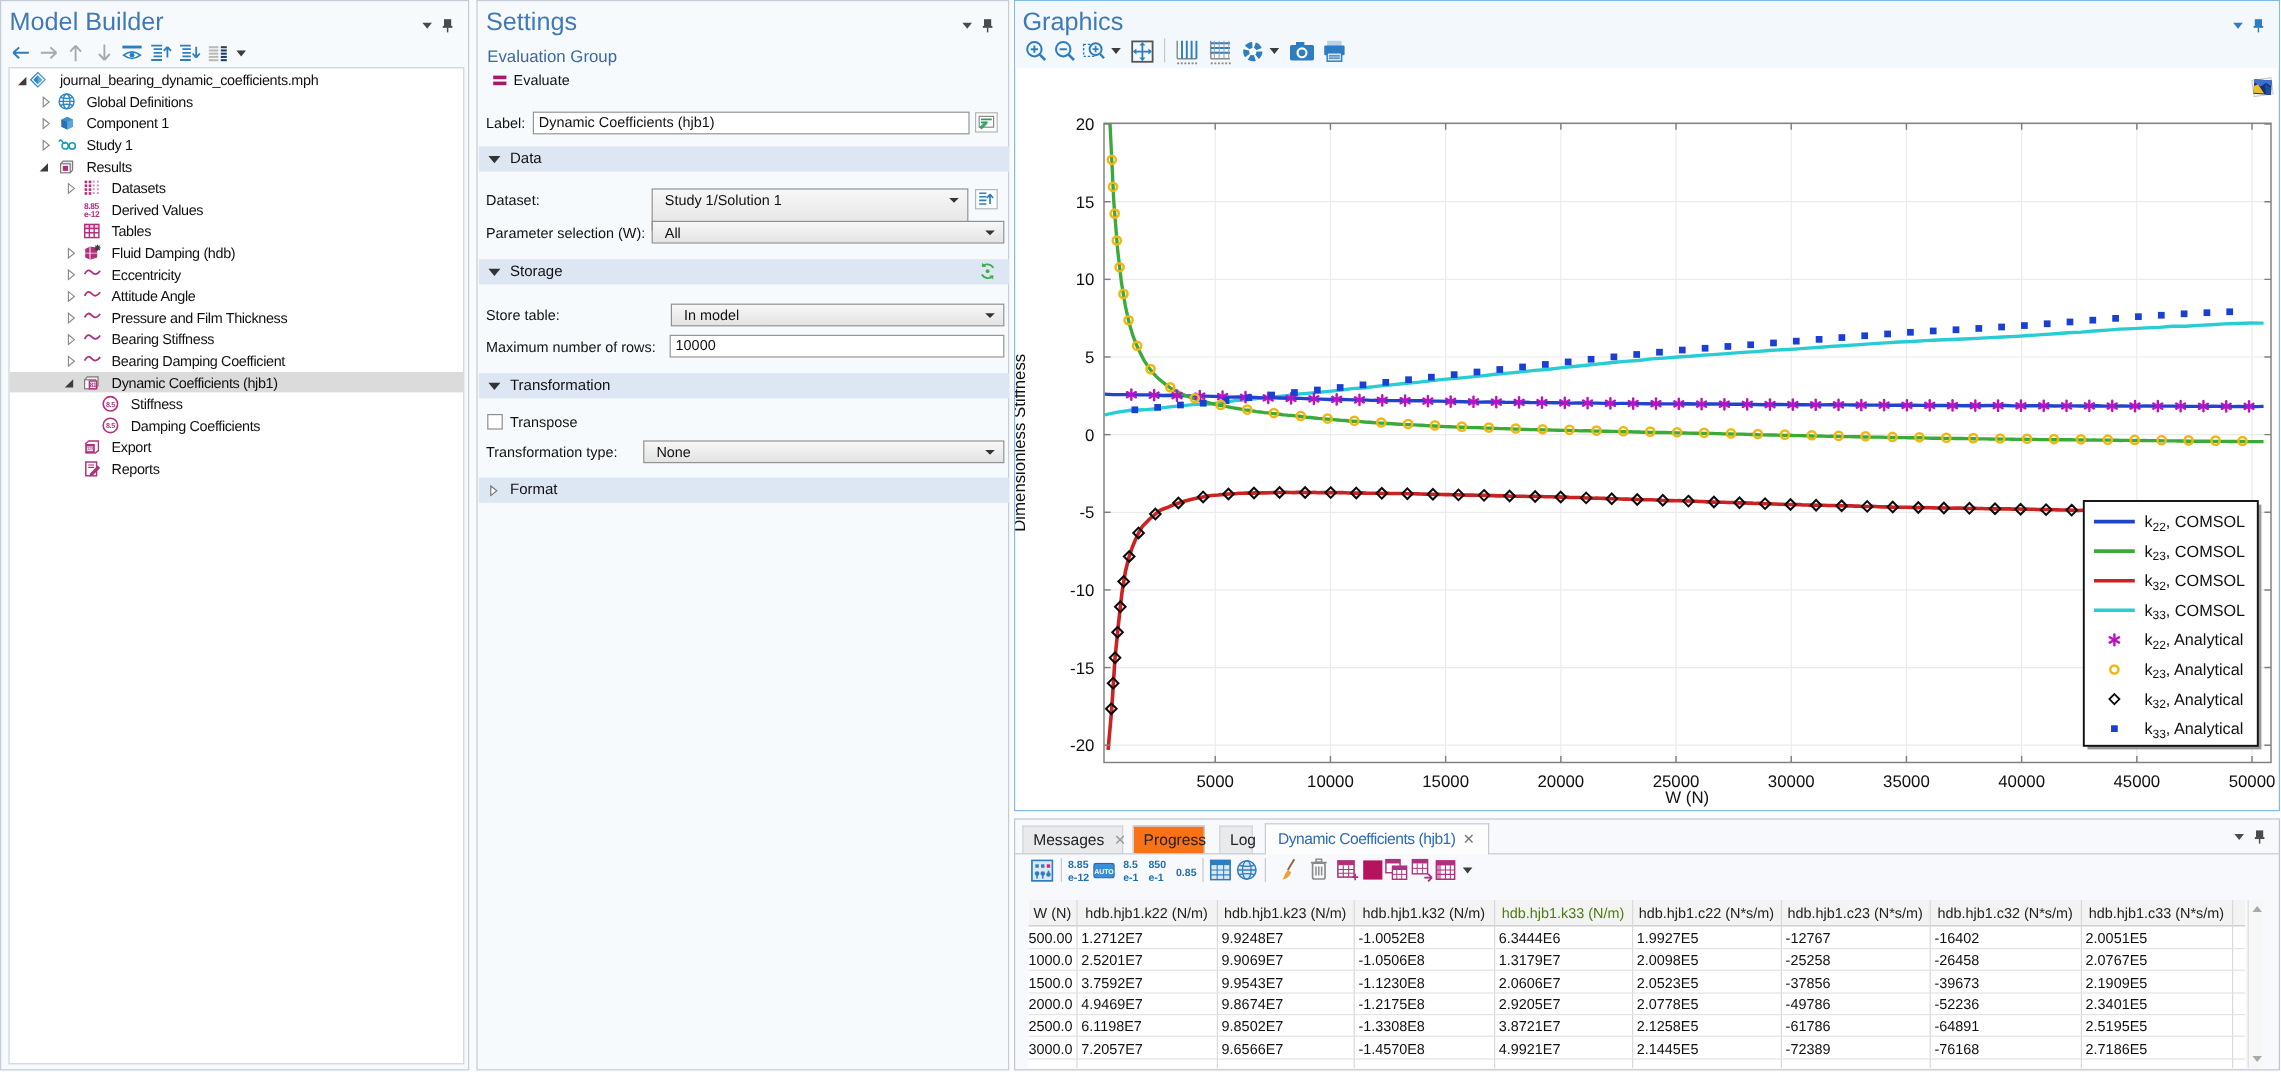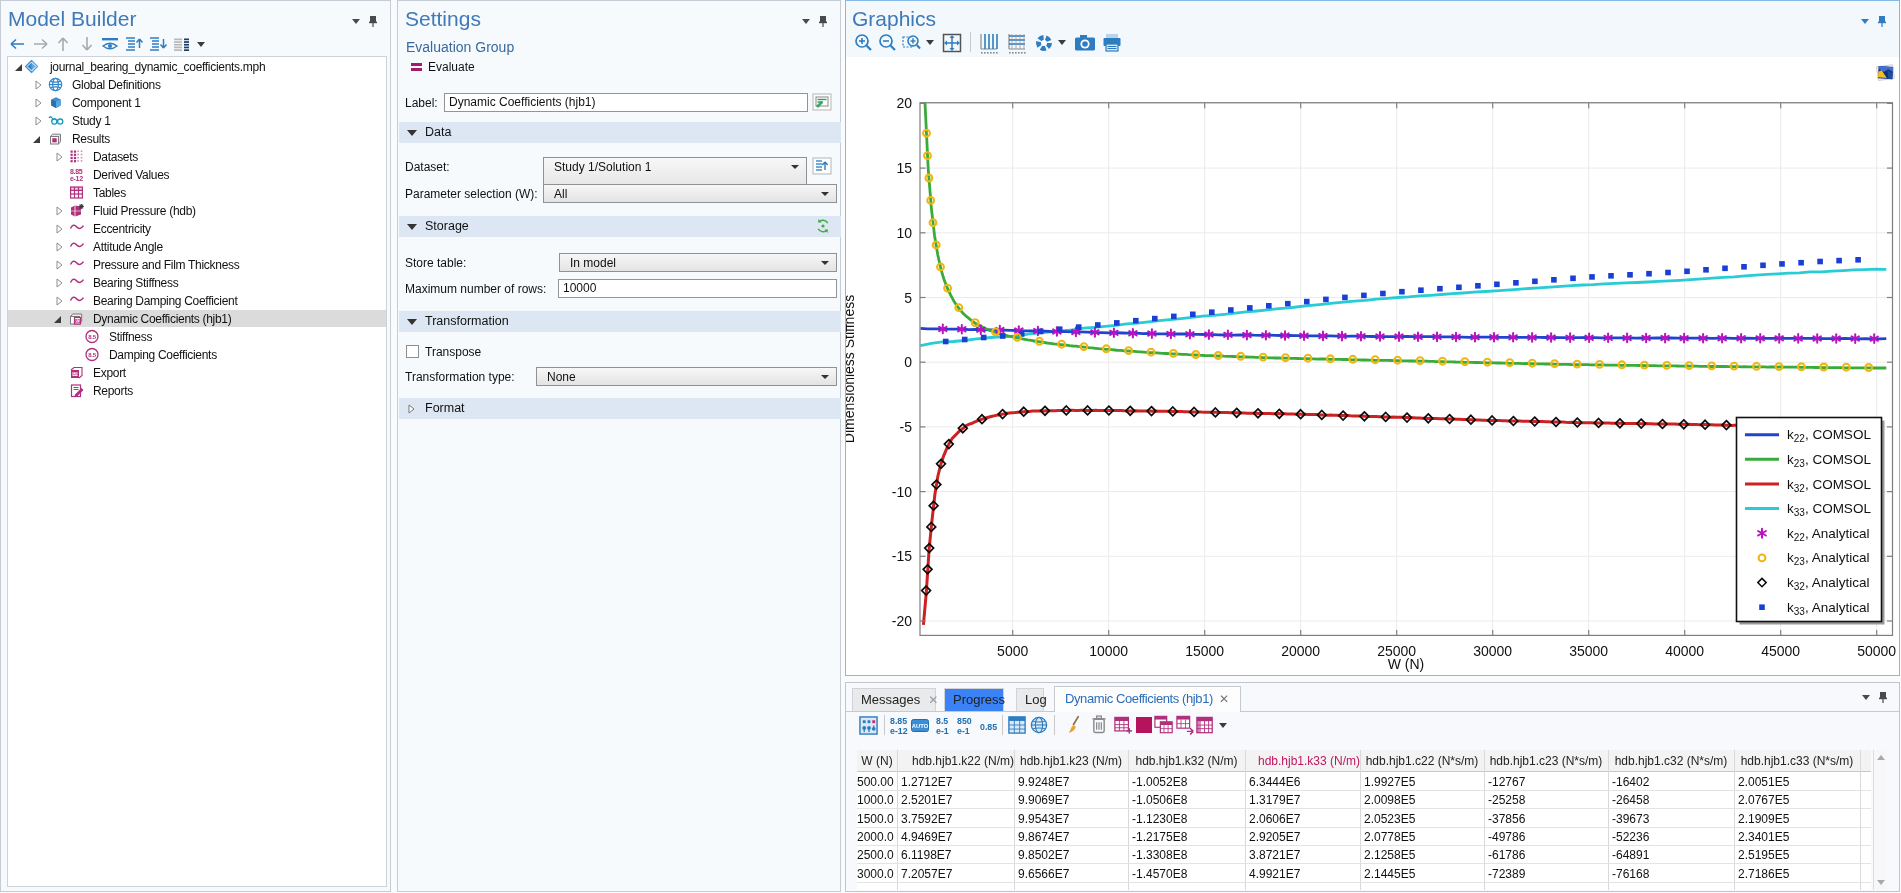--- a/index.html
+++ b/index.html
@@ -200,21 +200,21 @@
               <path d="M6 2.5 L6 13.5" stroke="#fff" stroke-width="0.8"></path>
               <path d="M2 8 h10" stroke="#fff" stroke-width="0.8" opacity="0.7"></path>
               <g stroke="#3a3a3a" stroke-width="1.1">
                 <line x1="12.3" y1="1" x2="12.3" y2="6"></line>
                 <line x1="9.8" y1="3.5" x2="14.8" y2="3.5"></line>
                 <line x1="10.5" y1="1.7" x2="14.1" y2="5.3"></line>
                 <line x1="10.5" y1="5.3" x2="14.1" y2="1.7"></line>
               </g>
             </g>
           </svg></span>
-        <span class="abs" style="left:85px;top:1px;white-space:nowrap">Fluid Pressure (hdb)</span>
+        <span class="abs" style="left:85px;top:1px;white-space:nowrap">Fluid Damping (hdb)</span>
       </div>
       <div class="tree-row" style="top:164px">
         <svg style="position:absolute;left:48px;top:3px" width="7" height="10" viewBox="0 0 7 10">
           <path d="M1 1 L6 5 L1 9 Z" fill="#fff" stroke="#8c8c8c" stroke-width="1"></path>
         </svg>
         <span class="abs" style="left:61px;top:0px"><svg width="16" height="12" viewBox="0 0 16 12" style="">
             <path d="M1.5 7.5 Q4.2 2.0 7.5 5.8 Q10.8 9.6 14.5 4.6" fill="none" stroke="#b0307c" stroke-width="1.5"></path>
           </svg></span>
         <span class="abs" style="left:85px;top:1px;white-space:nowrap">Eccentricity</span>
       </div>
@@ -906,21 +906,21 @@
       <circle cx="1761" cy="557.9" r="3.4" fill="none" stroke="#f0b712" stroke-width="2.1"></circle>
       <text x="1786" y="562.4" font-size="13.5" fill="#111">k<tspan font-size="10" dy="3">23</tspan><tspan dy="-3">, Analytical</tspan></text>
       <path d="M 1761 578.4 L 1765.2 582.6 L 1761 586.8 L 1756.8 582.6 Z" fill="none" stroke="#0c0c0c" stroke-width="1.5"></path>
       <text x="1786" y="587.1" font-size="13.5" fill="#111">k<tspan font-size="10" dy="3">32</tspan><tspan dy="-3">, Analytical</tspan></text>
       <rect x="1758.2" y="604.4" width="5.6" height="5.6" fill="#1a3fd4"></rect>
       <text x="1786" y="611.7" font-size="13.5" fill="#111">k<tspan font-size="10" dy="3">33</tspan><tspan dy="-3">, Analytical</tspan></text>
 </svg>
   </div>
 <div class="panel" style="left:845px;top:682px;width:1055px;height:210px;background:#f7f9fc;border-color:#c2c6cb">
     <div class="abs" style="left:6px;top:5px;width:84px;height:23px;background:#e9eaec;border:1px solid #d0d3d8;border-bottom:none;font-size:13px;padding:3px 0 0 8px;color:#222;white-space:nowrap">Messages<span style="color:#999;font-size:12px;margin-left:8px">✕</span></div>
-    <div class="abs" style="left:98px;top:5px;width:60px;height:23px;background:#3b82f6;border:1px solid #d0d3d8;border-bottom:none;font-size:13px;padding:3px 0 0 8px;color:#222;white-space:nowrap">Progress</div>
+    <div class="abs" style="left:98px;top:5px;width:60px;height:23px;background:#f97316;border:1px solid #d0d3d8;border-bottom:none;font-size:13px;padding:3px 0 0 8px;color:#222;white-space:nowrap">Progress</div>
     <div class="abs" style="left:170px;top:5px;width:28px;height:23px;background:#e9eaec;border:1px solid #d0d3d8;border-bottom:none;font-size:13px;padding:3px 0 0 8px;color:#222;white-space:nowrap">Log</div>
     <div class="abs" style="left:208px;top:3px;width:187px;height:26px;background:#fdfdfe;border:1px solid #c6cace;border-bottom:none;font-size:13px;padding:4px 0 0 10px;color:#2b6cb8;white-space:nowrap;letter-spacing:-0.4px">Dynamic Coefficients (hjb1)<span style="color:#777;font-size:12px;margin-left:6px">✕</span></div>
     <span class="abs" style="left:0;top:28px;width:208px;height:1px;background:#c6cace"></span>
     <span class="abs" style="left:394px;top:28px;width:659px;height:1px;background:#c6cace"></span>
     <span class="abs" style="left:1016px;top:12px;width:0;height:0;border-top:5px solid #4a4a4a;border-left:4.5px solid transparent;border-right:4.5px solid transparent"></span>
     <svg class="abs" style="left:1032px;top:8px" width="10" height="13" viewBox="0 0 10 13">
       <g fill="#4a4a4a">
         <rect x="2" y="1" width="6" height="6"></rect>
         <rect x="1" y="6.6" width="8" height="1.6"></rect>
         <rect x="4.4" y="8" width="1.2" height="4"></rect>
@@ -1037,27 +1037,27 @@
         <line x1="14" y1="5" x2="14" y2="18"></line>
         <line x1="1" y1="9.5" x2="18" y2="9.5"></line>
         <line x1="1" y1="13.5" x2="18" y2="13.5"></line>
       </g>
     </svg>
     <span class="abs" style="left:373px;top:40px;width:0;height:0;border-top:5px solid #3c3c3c;border-left:4.5px solid transparent;border-right:4.5px solid transparent"></span>
     <div class="abs" style="left:11px;top:67px;width:1014px;height:140px;background:#fff;overflow:hidden">
       <div class="abs" style="left:0;top:0;width:1014px;height:22px;background:#f3f3f3;border-bottom:1px solid #c8c8c8"></div>
       <span class="abs" style="left:0px;top:4px;width:40px;text-align:center;font-size:12px;color:#222">W (N)</span>
       <span class="abs" style="left:40px;top:0;width:1px;height:140px;background:#d9d9d9"></span>
-      <span class="abs" style="left:40px;top:4px;width:117px;text-align:right;font-size:12px;color:#222">hdb.hjb1.k22 (N/m)</span>
+      <span class="abs" style="left:40px;top:4px;width:117px;text-align:center;font-size:12px;color:#222">hdb.hjb1.k22 (N/m)</span>
       <span class="abs" style="left:157px;top:0;width:1px;height:140px;background:#d9d9d9"></span>
       <span class="abs" style="left:157px;top:4px;width:114px;text-align:center;font-size:12px;color:#222">hdb.hjb1.k23 (N/m)</span>
       <span class="abs" style="left:271px;top:0;width:1px;height:140px;background:#d9d9d9"></span>
       <span class="abs" style="left:271px;top:4px;width:117px;text-align:center;font-size:12px;color:#222">hdb.hjb1.k32 (N/m)</span>
       <span class="abs" style="left:388px;top:0;width:1px;height:140px;background:#d9d9d9"></span>
-      <span class="abs" style="left:388px;top:4px;width:115px;text-align:right;font-size:12px;color:#be185d">hdb.hjb1.k33 (N/m)</span>
+      <span class="abs" style="left:388px;top:4px;width:115px;text-align:center;font-size:12px;color:#4d7c0f">hdb.hjb1.k33 (N/m)</span>
       <span class="abs" style="left:503px;top:0;width:1px;height:140px;background:#d9d9d9"></span>
       <span class="abs" style="left:503px;top:4px;width:124px;text-align:center;font-size:12px;color:#222">hdb.hjb1.c22 (N*s/m)</span>
       <span class="abs" style="left:627px;top:0;width:1px;height:140px;background:#d9d9d9"></span>
       <span class="abs" style="left:627px;top:4px;width:124px;text-align:center;font-size:12px;color:#222">hdb.hjb1.c23 (N*s/m)</span>
       <span class="abs" style="left:751px;top:0;width:1px;height:140px;background:#d9d9d9"></span>
       <span class="abs" style="left:751px;top:4px;width:126px;text-align:center;font-size:12px;color:#222">hdb.hjb1.c32 (N*s/m)</span>
       <span class="abs" style="left:877px;top:0;width:1px;height:140px;background:#d9d9d9"></span>
       <span class="abs" style="left:877px;top:4px;width:126px;text-align:center;font-size:12px;color:#222">hdb.hjb1.c33 (N*s/m)</span>
       <span class="abs" style="left:1003px;top:0;width:1px;height:140px;background:#d9d9d9"></span>
       <span class="abs" style="left:0;top:40px;width:1014px;height:1px;background:#e3e3e3"></span>

